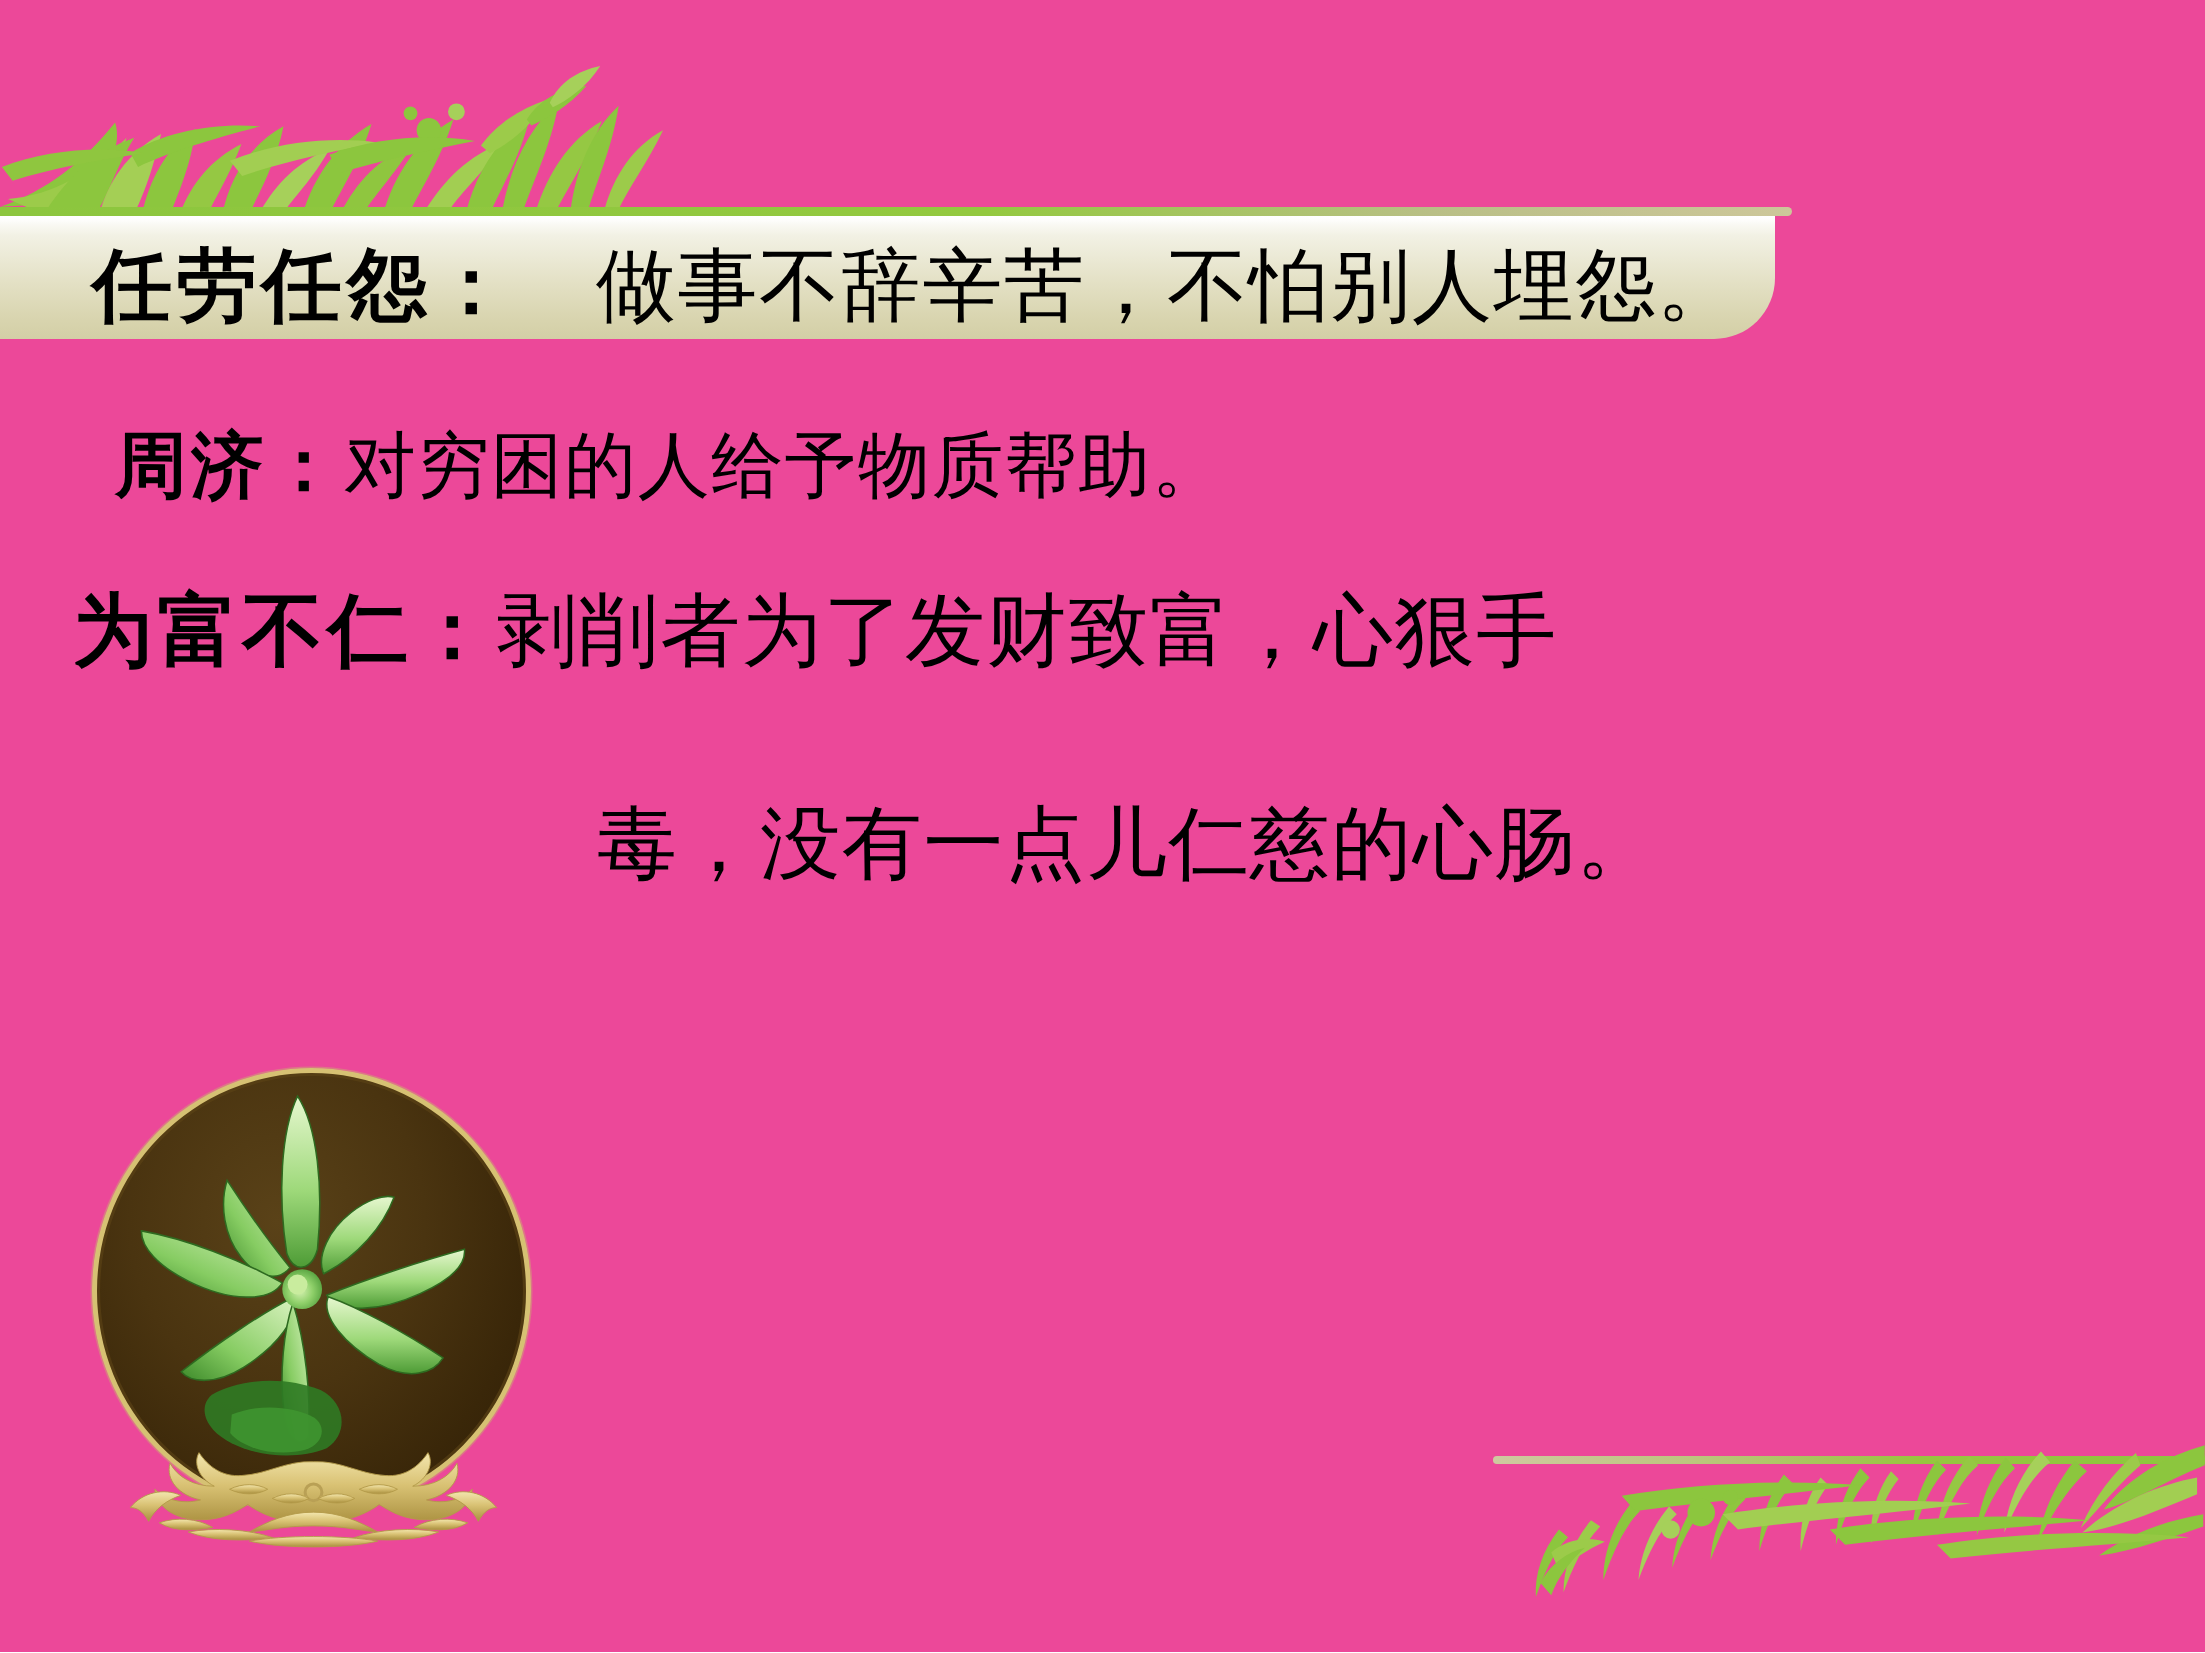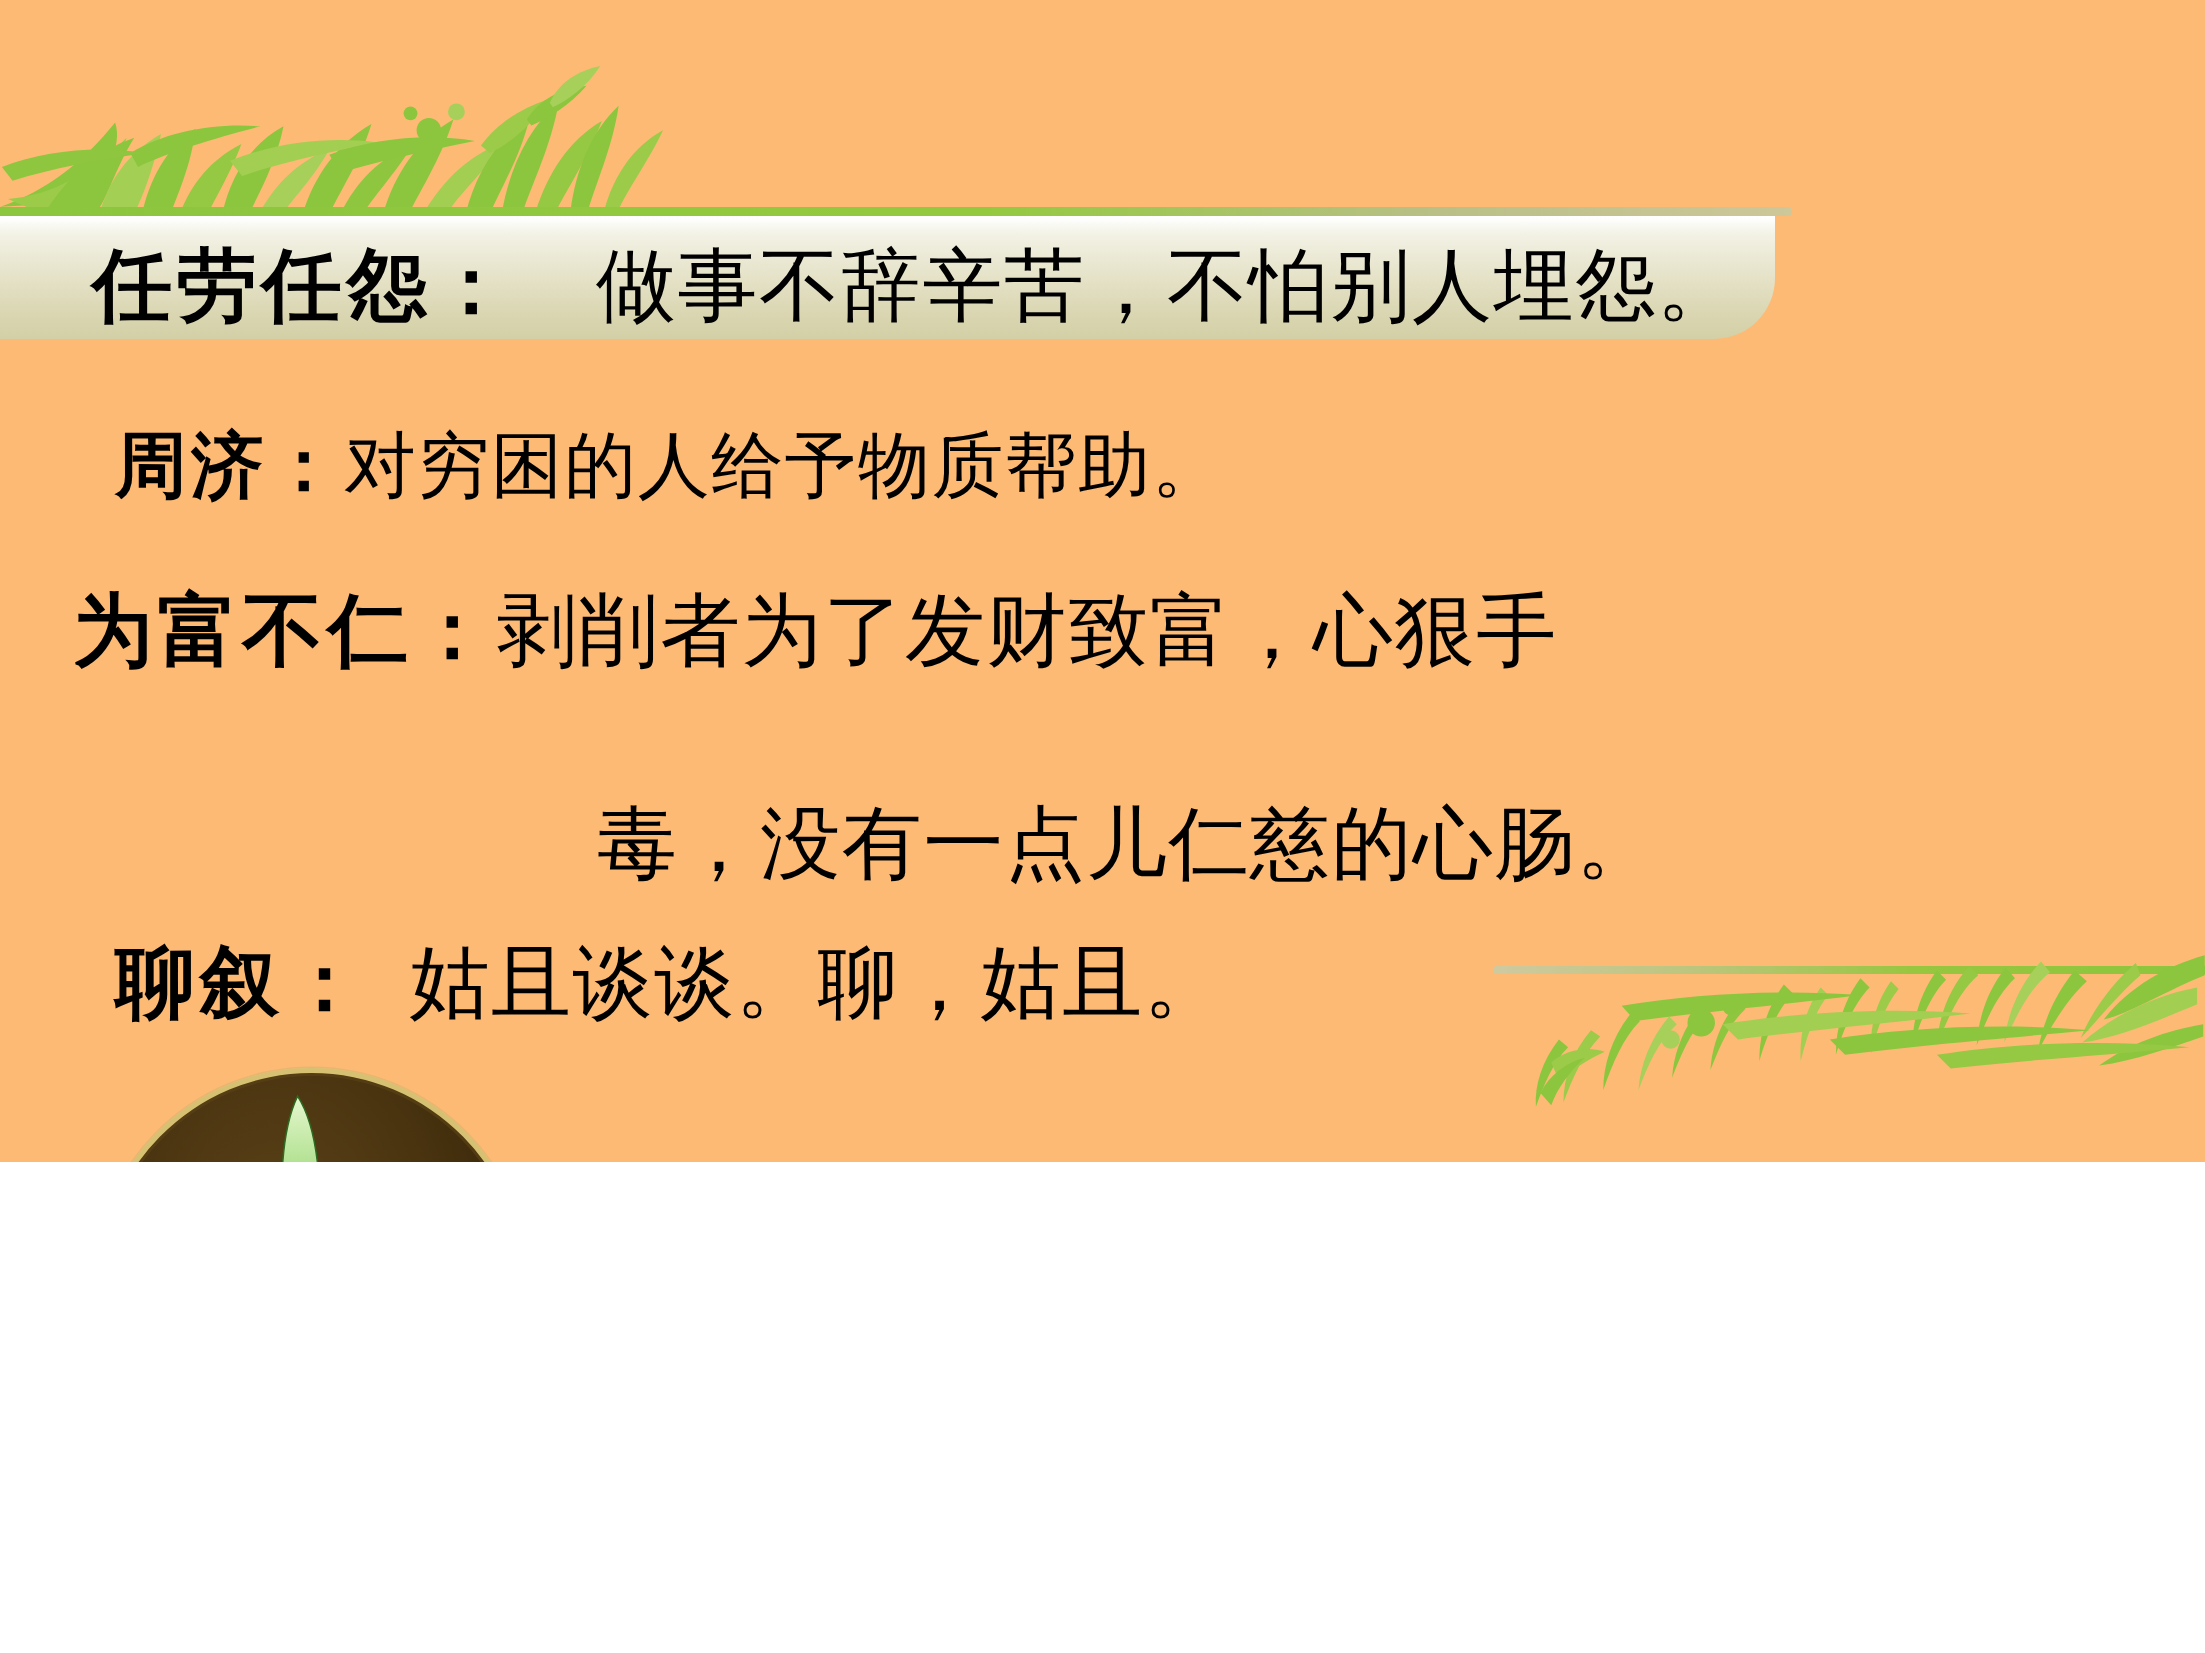--- a/index.html
+++ b/index.html
@@ -9,22 +9,22 @@
   }
   body {
     width: 2205px;
     height: 1654px;
     overflow: hidden;
     font-family: "DejaVu Serif", "Liberation Serif", serif;
   }
   .slide {
     position: relative;
     width: 2205px;
-    height: 1162px;
-    background: #fdba74;
+    height: 1652px;
+    background: #ec4899;
     overflow: hidden;
   }
 
   
   .top-vines {
     position: absolute;
     left: 0;
     top: 46px;
     width: 1072px;
     height: 176px;
@@ -201,23 +201,20 @@
     </div>
 
     <div class="line line-3">
       <span class="term">为富不仁：</span><span class="gloss">剥削者为了发财致富，心狠手</span>
     </div>
 
     <div class="line line-4">
       <span class="gloss">毒，没有一点儿仁慈的心肠。</span>
     </div>
 
-    <div class="line line-5">
-      <span class="term">聊叙：</span><span class="sp"></span><span class="gloss">姑且谈谈。聊，姑且。</span>
-    </div>
 
   </div>
 
   <div class="medallion">
     <div class="oval-frame">
       <svg width="418" height="426" viewBox="0 0 546 556" xmlns="http://www.w3.org/2000/svg">
         <defs>
           <radialGradient id="lg" cx="45%" cy="55%" r="70%">
             <stop offset="0%" stop-color="#d5f0b0"></stop>
             <stop offset="45%" stop-color="#8fd06a"></stop>

